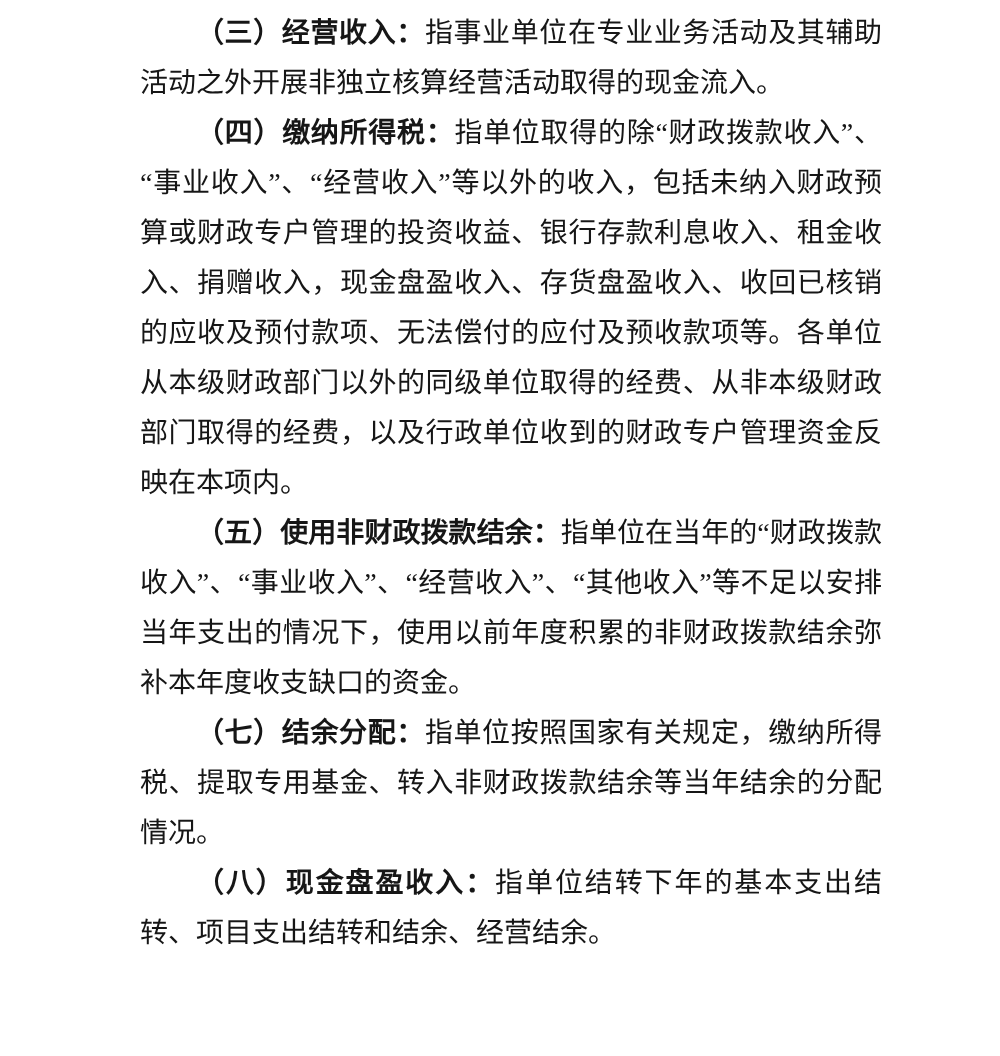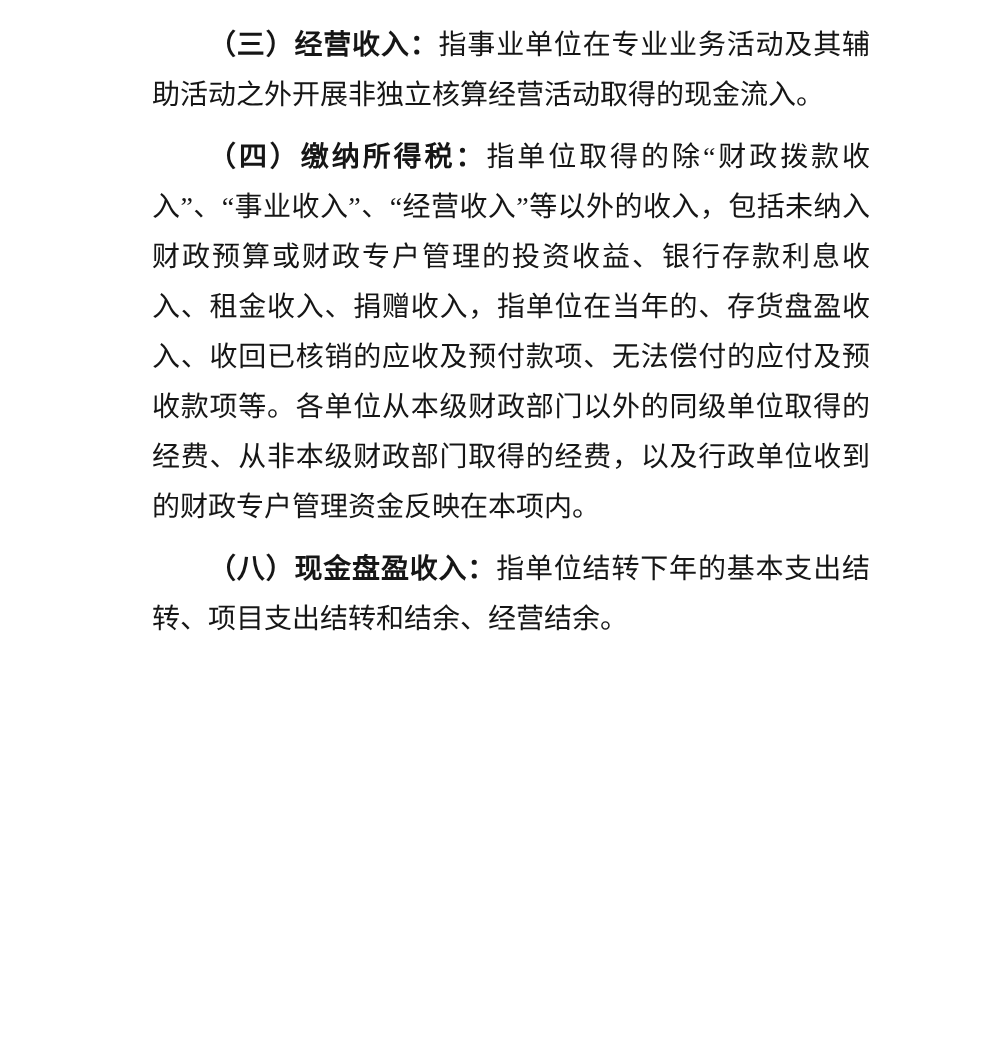--- a/index.html
+++ b/index.html
@@ -19,37 +19,39 @@
     padding: 8px 118px 0 140px;
     background: #ffffff;
     font-family: "Liberation Serif", "DejaVu Serif", serif;
     font-size: 28px;
     line-height: 50px;
     color: #161616;
     text-align: justify;
     text-justify: inter-character;
   }
   .para {
-    margin: 12px;
+    margin: 0;
     padding: 0;
     text-indent: 2em;
     word-break: break-all;
     overflow-wrap: break-word;
   }
   .para-label {
     font-weight: 700;
   }
 </style>
 </head>
 <body style="background: rgb(255, 255, 255);">
 
 <div class="page" style="color: rgb(22, 22, 22);">
 
   <p class="para"><strong class="para-label">（三）经营收入：</strong><span class="para-text">指事业单位在专业业务活动及其辅助活动之外开展非独立核算经营活动取得的现金流入。</span></p>
 
-  <p class="para"><strong class="para-label">（四）缴纳所得税：</strong><span class="para-text">指单位取得的除“财政拨款收入”、“事业收入”、“经营收入”等以外的收入，包括未纳入财政预算或财政专户管理的投资收益、银行存款利息收入、租金收入、捐赠收入，指单位在当年的、存货盘盈收入、收回已核销的应收及预付款项、无法偿付的应付及预收款项等。各单位从本级财政部门以外的同级单位取得的经费、从非本级财政部门取得的经费，以及行政单位收到的财政专户管理资金反映在本项内。</span></p>
+  <p class="para"><strong class="para-label">（四）缴纳所得税：</strong><span class="para-text">指单位取得的除“财政拨款收入”、“事业收入”、“经营收入”等以外的收入，包括未纳入财政预算或财政专户管理的投资收益、银行存款利息收入、租金收入、捐赠收入，现金盘盈收入、存货盘盈收入、收回已核销的应收及预付款项、无法偿付的应付及预收款项等。各单位从本级财政部门以外的同级单位取得的经费、从非本级财政部门取得的经费，以及行政单位收到的财政专户管理资金反映在本项内。</span></p>
+
+  <p class="para"><strong class="para-label">（五）使用非财政拨款结余：</strong><span class="para-text">指单位在当年的“财政拨款收入”、“事业收入”、“经营收入”、“其他收入”等不足以安排当年支出的情况下，使用以前年度积累的非财政拨款结余弥补本年度收支缺口的资金。</span></p>
 
 
-
+  <p class="para"><strong class="para-label">（七）结余分配：</strong><span class="para-text">指单位按照国家有关规定，缴纳所得税、提取专用基金、转入非财政拨款结余等当年结余的分配情况。</span></p>
 
   <p class="para"><strong class="para-label">（八）现金盘盈收入：</strong><span class="para-text">指单位结转下年的基本支出结转、项目支出结转和结余、经营结余。</span></p>
 
 </div>
 
 </body></html>

